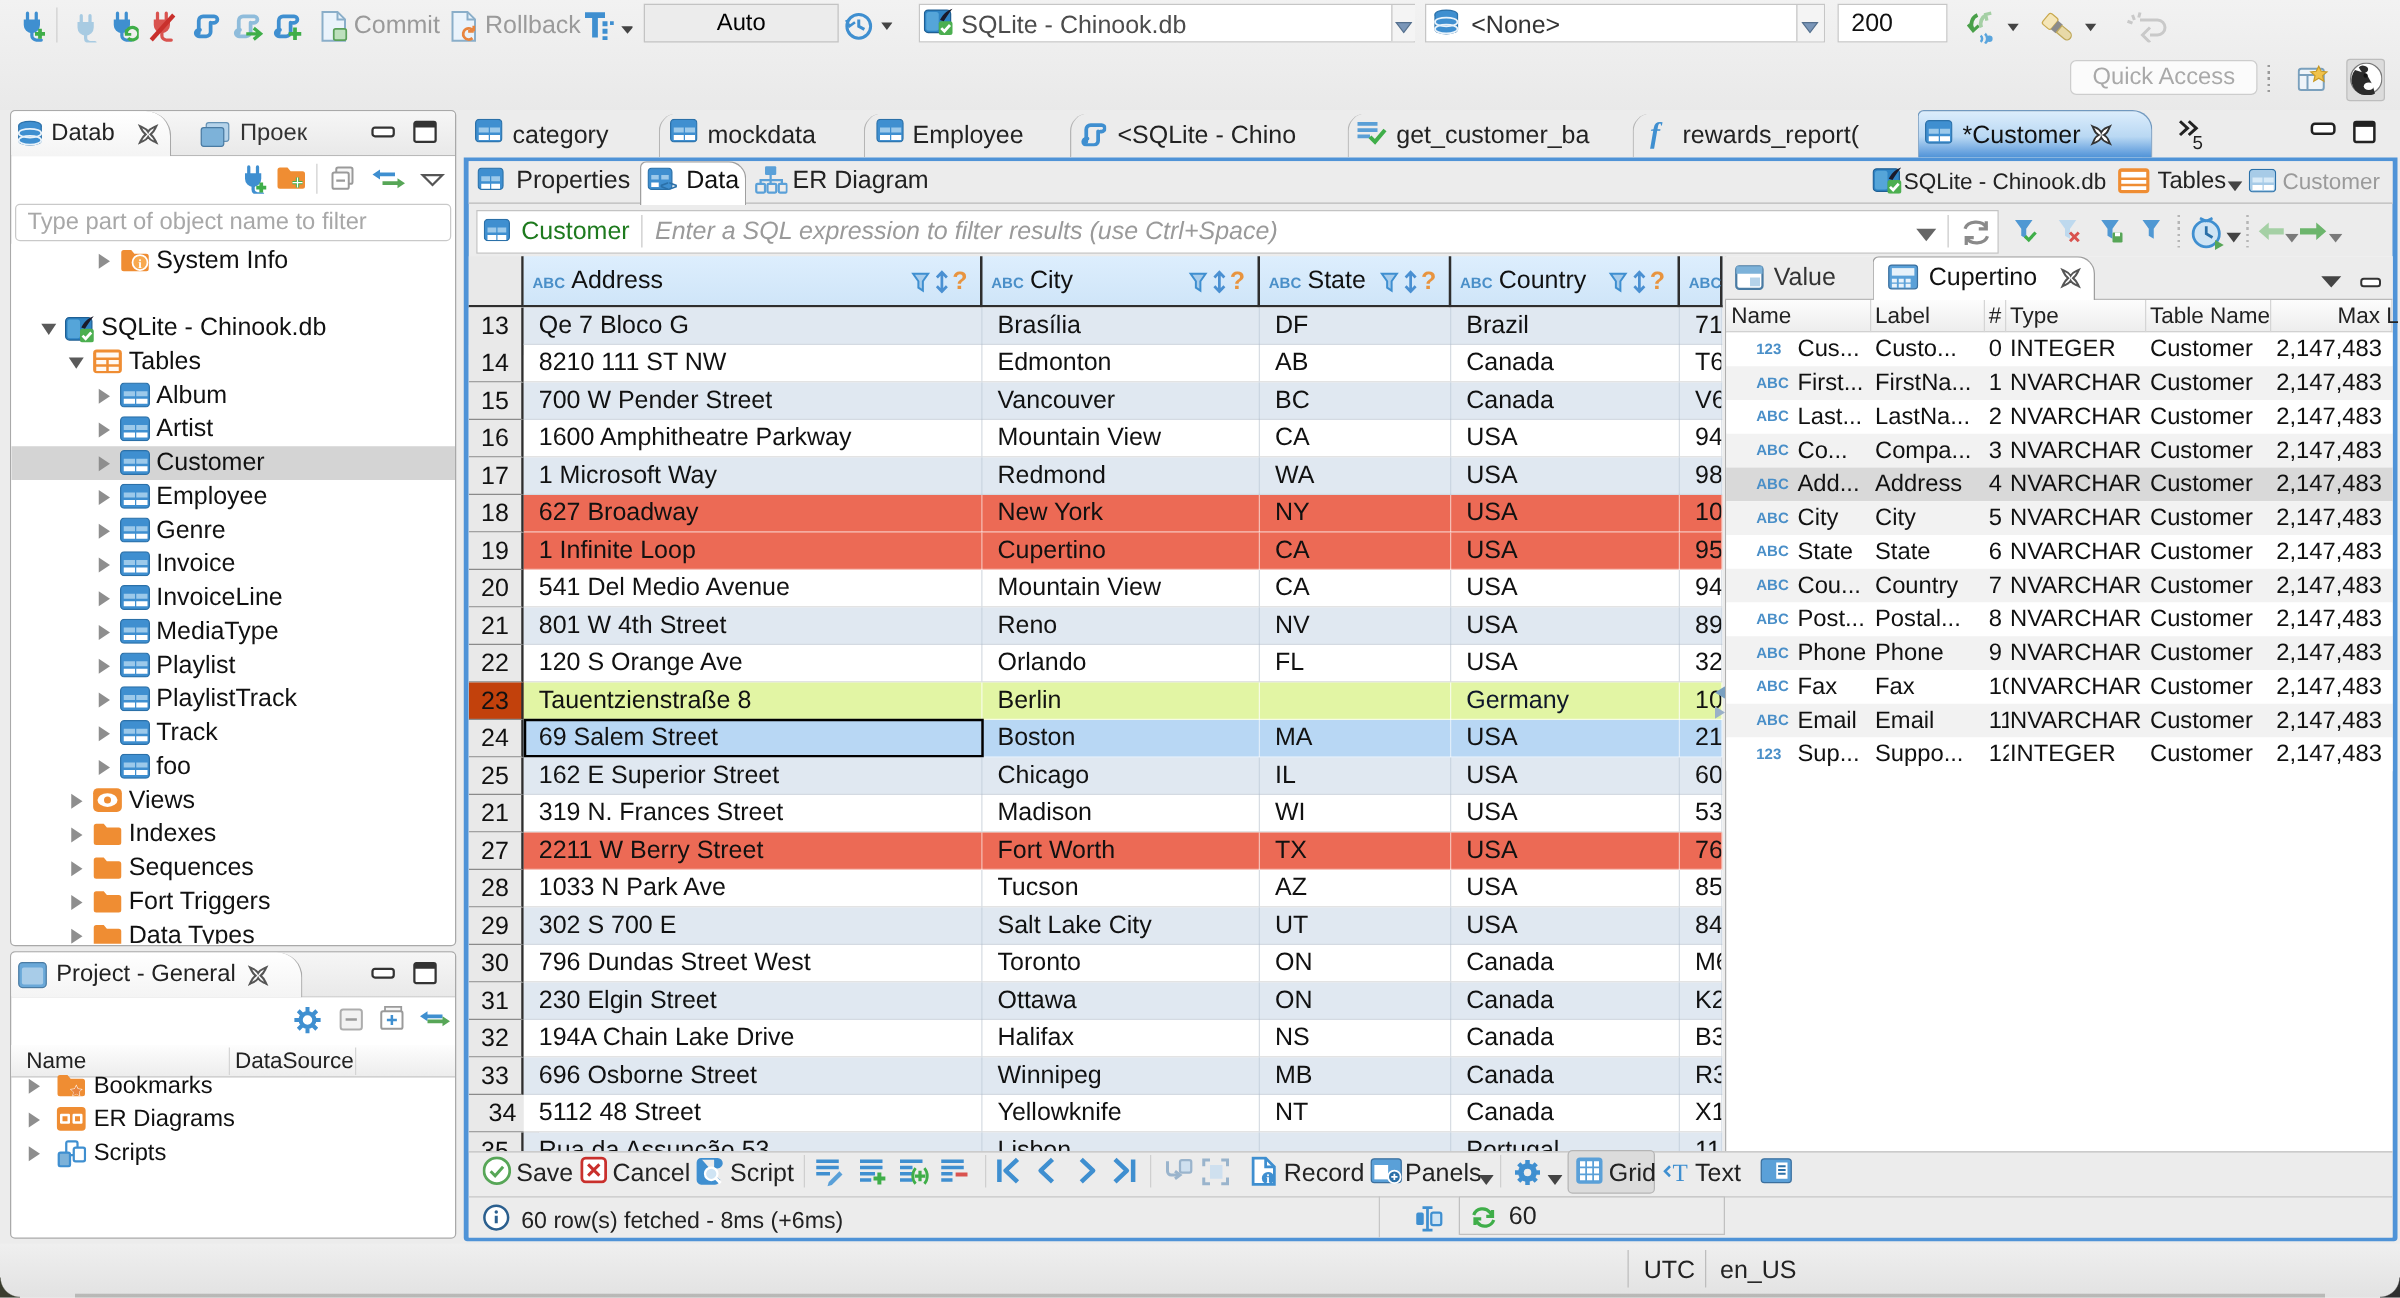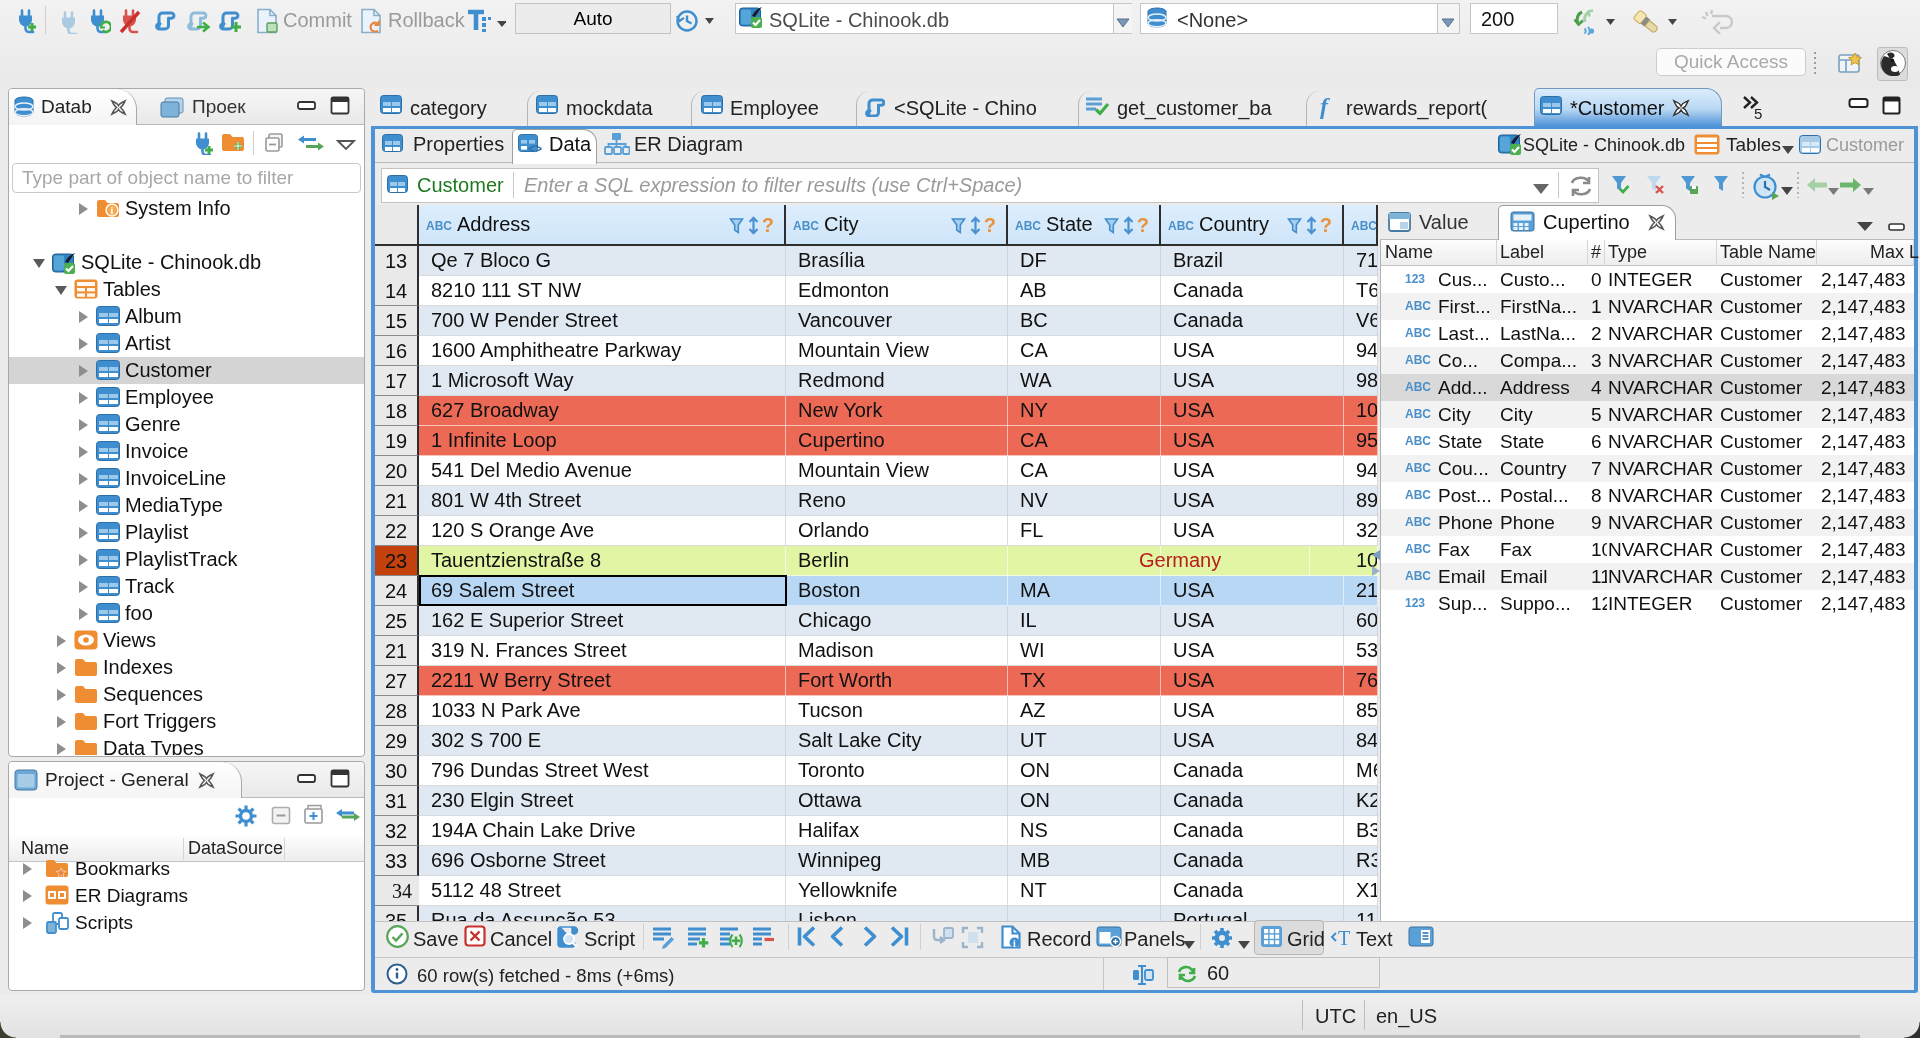--- a/index.html
+++ b/index.html
@@ -838,21 +838,21 @@
 <div class="gcell" style="left:633px;width:153px;font-size:20px;color:#111;line-height:29px;border-right:1px solid #d8dde3;">FL</div>
 <div class="gcell" style="left:786px;width:183px;font-size:20px;color:#111;line-height:29px;border-right:1px solid #d8dde3;">USA</div>
 <div class="gcell" style="left:969px;width:34px;font-size:20px;color:#111;line-height:29px;border-right:1px solid #d8dde3;">32</div>
 </div>
 <div class="abs" style="left:0;top:300px;width:1003px;height:30px;">
 <div class="abs" style="left:0;top:0;width:44px;height:30px;background:#c2410c;border-right:2px solid #2e2e2e;border-bottom:1px solid #8a8a8a;font-size:20px;color:#111;text-align:center;line-height:30px;">23</div>
 <div class="abs" style="left:44px;top:0;width:959px;height:30px;background:#e2f5a4;border-bottom:1px solid rgba(255,255,255,0.7);"></div>
 <div class="gcell" style="left:44px;width:367px;font-size:20px;color:#111;line-height:29px;border-right:1px solid rgba(255,255,255,0.7);">Tauentzienstraße 8</div>
 <div class="gcell" style="left:411px;width:222px;font-size:20px;color:#111;line-height:29px;border-right:1px solid rgba(255,255,255,0.7);">Berlin</div>
 <div class="gcell" style="left:633px;width:153px;font-size:20px;color:#111;line-height:29px;border-right:1px solid rgba(255,255,255,0.7);"></div>
-<div class="gcell" style="left:752px;width:183px;font-size:20px;color:#b91c1c;line-height:29px;border-right:1px solid rgba(255,255,255,0.7);">Germany</div>
+<div class="gcell" style="left:786px;width:183px;font-size:20px;color:#0f172a;line-height:29px;border-right:1px solid rgba(255,255,255,0.7);">Germany</div>
 <div class="gcell" style="left:969px;width:34px;font-size:20px;color:#111;line-height:29px;border-right:1px solid rgba(255,255,255,0.7);">10</div>
 </div>
 <div class="abs" style="left:0;top:330px;width:1003px;height:30px;">
 <div class="abs" style="left:0;top:0;width:44px;height:30px;background:#e9e9e9;border-right:2px solid #2e2e2e;border-bottom:1px solid #8a8a8a;font-size:20px;color:#111;text-align:center;line-height:30px;">24</div>
 <div class="abs" style="left:44px;top:0;width:959px;height:30px;background:#b8d7f4;border-bottom:1px solid rgba(255,255,255,0.5);"></div>
 <div class="gcell" style="left:44px;width:367px;font-size:20px;color:#111;line-height:29px;border-right:1px solid rgba(255,255,255,0.55);">69 Salem Street</div>
 <div class="gcell" style="left:411px;width:222px;font-size:20px;color:#111;line-height:29px;border-right:1px solid rgba(255,255,255,0.55);">Boston</div>
 <div class="gcell" style="left:633px;width:153px;font-size:20px;color:#111;line-height:29px;border-right:1px solid rgba(255,255,255,0.55);">MA</div>
 <div class="gcell" style="left:786px;width:183px;font-size:20px;color:#111;line-height:29px;border-right:1px solid rgba(255,255,255,0.55);">USA</div>
 <div class="gcell" style="left:969px;width:34px;font-size:20px;color:#111;line-height:29px;border-right:1px solid rgba(255,255,255,0.55);">21</div>
@@ -933,21 +933,21 @@
 <div class="abs" style="left:0;top:600px;width:1003px;height:30px;">
 <div class="abs" style="left:0;top:0;width:44px;height:30px;background:#e9e9e9;border-right:2px solid #2e2e2e;border-bottom:1px solid #8a8a8a;font-size:20px;color:#111;text-align:center;line-height:30px;">33</div>
 <div class="abs" style="left:44px;top:0;width:959px;height:30px;background:#e0e8f1;border-bottom:1px solid #d4dae2;"></div>
 <div class="gcell" style="left:44px;width:367px;font-size:20px;color:#111;line-height:29px;border-right:1px solid rgba(140,160,185,0.25);">696 Osborne Street</div>
 <div class="gcell" style="left:411px;width:222px;font-size:20px;color:#111;line-height:29px;border-right:1px solid rgba(140,160,185,0.25);">Winnipeg</div>
 <div class="gcell" style="left:633px;width:153px;font-size:20px;color:#111;line-height:29px;border-right:1px solid rgba(140,160,185,0.25);">MB</div>
 <div class="gcell" style="left:786px;width:183px;font-size:20px;color:#111;line-height:29px;border-right:1px solid rgba(140,160,185,0.25);">Canada</div>
 <div class="gcell" style="left:969px;width:34px;font-size:20px;color:#111;line-height:29px;border-right:1px solid rgba(140,160,185,0.25);">R3</div>
 </div>
 <div class="abs" style="left:0;top:630px;width:1003px;height:30px;">
-<div class="abs" style="left:0;top:0;width:56px;height:30px;background:#e9e9e9;border-right:2px solid #b91c1c;border-bottom:1px solid #8a8a8a;font-size:20px;color:#111;text-align:center;line-height:30px;font-family:Liberation Serif, serif;">34</div>
+<div class="abs" style="left:0;top:0;width:56px;height:30px;background:#e9e9e9;border-right:2px solid #b91c1c;border-bottom:1px solid #8a8a8a;font-size:20px;color:#111;text-align:center;line-height:30px;">34</div>
 <div class="abs" style="left:44px;top:0;width:959px;height:30px;background:#ffffff;border-bottom:1px solid #dadada;"></div>
 <div class="gcell" style="left:44px;width:367px;font-size:20px;color:#111;line-height:29px;border-right:1px solid #d8dde3;">5112 48 Street</div>
 <div class="gcell" style="left:411px;width:222px;font-size:20px;color:#111;line-height:29px;border-right:1px solid #d8dde3;">Yellowknife</div>
 <div class="gcell" style="left:633px;width:153px;font-size:20px;color:#111;line-height:29px;border-right:1px solid #d8dde3;">NT</div>
 <div class="gcell" style="left:786px;width:183px;font-size:20px;color:#111;line-height:29px;border-right:1px solid #d8dde3;">Canada</div>
 <div class="gcell" style="left:969px;width:34px;font-size:20px;color:#111;line-height:29px;border-right:1px solid #d8dde3;">X1</div>
 </div>
 <div class="abs" style="left:0;top:660px;width:1003px;height:30px;">
 <div class="abs" style="left:0;top:0;width:44px;height:30px;background:#e9e9e9;border-right:2px solid #2e2e2e;border-bottom:1px solid #8a8a8a;font-size:20px;color:#111;text-align:center;line-height:30px;">35</div>
 <div class="abs" style="left:44px;top:0;width:959px;height:30px;background:#e0e8f1;border-bottom:1px solid #d4dae2;"></div>

